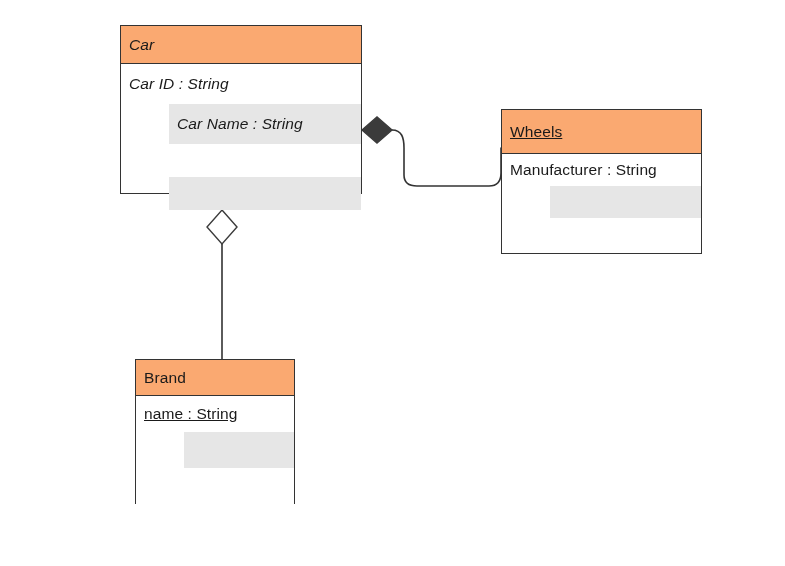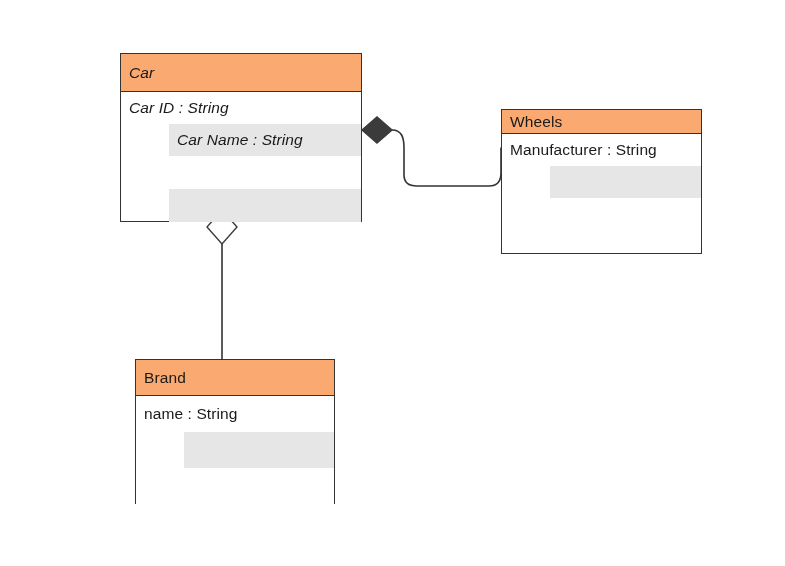--- a/index.html
+++ b/index.html
@@ -54,39 +54,39 @@
     color: #1a1a1a;
     letter-spacing: 0.1px;
     white-space: nowrap;
   }
   .row-white { background: #ffffff; }
   .row-gray  { background: #e6e6e6; margin-left: 48px; }
   .italic { font-style: italic; }
 
   
   #class-car {
-    left: 120px; top: 53px; width: 242px; height: 169px;
+    left: 120px; top: 25px; width: 242px; height: 169px;
   }
   #class-car .uml-header { height: 38px; }
-  #class-car .uml-row    { height: 32px; }
+  #class-car .uml-row    { height: 40px; }
   #class-car .uml-row.tall { height: 33px; }
 
   
   #class-wheels {
     left: 501px; top: 109px; width: 201px; height: 145px;
   }
-  #class-wheels .uml-header { height: 24px; }
+  #class-wheels .uml-header { height: 44px; text-decoration: underline; }
   #class-wheels .uml-row    { height: 32px; }
 
   
   #class-brand {
-    left: 135px; top: 359px; width: 200px; height: 145px; text-align: center;
+    left: 135px; top: 359px; width: 160px; height: 145px; text-align: center;
   }
   #class-brand .uml-header { height: 36px; }
-  #class-brand .uml-row    { height: 36px; }
+  #class-brand .uml-row    { height: 36px; text-decoration: underline; }
 </style>
 </head>
 <body>
 
 <div id="canvas">
 
   <svg class="edge-layer" viewBox="0 0 785 566" width="785" height="566">
 
     <path d="M 392 130 C 402 130 404 138 404 148 L 404 175 C 404 183 409 186 417 186 L 489 186 C 497 186 501 181 501 173 L 501 148" fill="none" stroke="#333333" stroke-width="1.6" stroke-linecap="round"></path>
 

